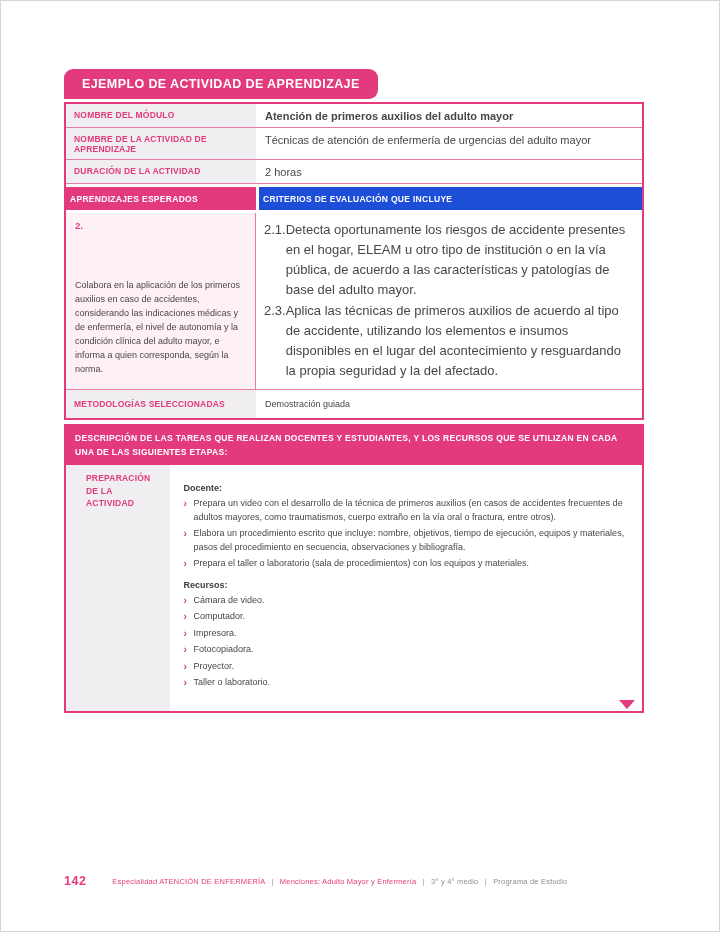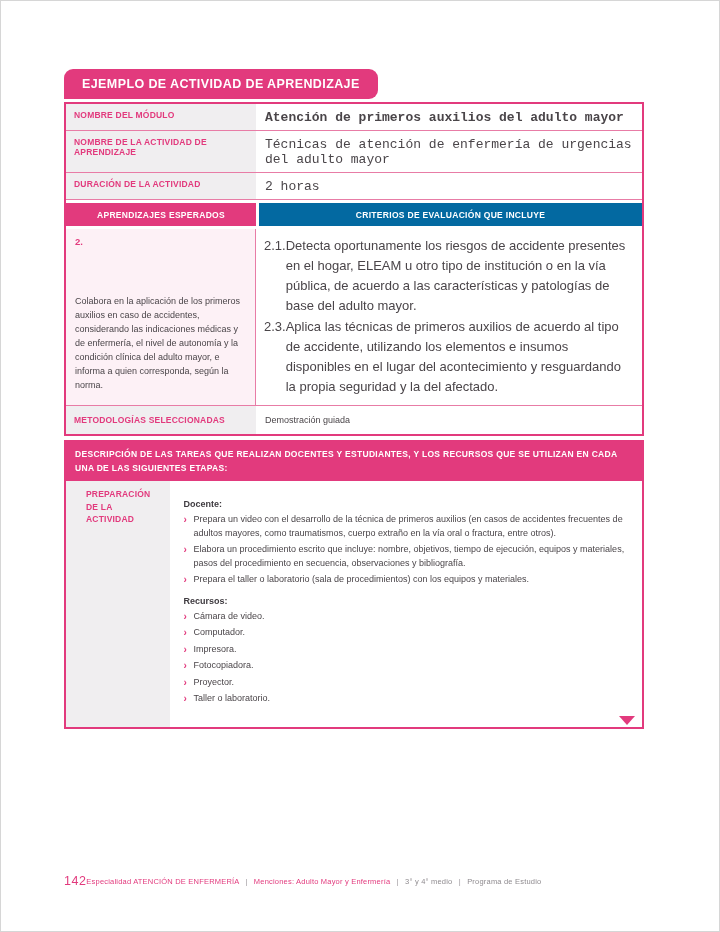--- a/index.html
+++ b/index.html
@@ -52,41 +52,40 @@
     color: #e23a7d;
     font-size: 8.5px;
     font-weight: bold;
     letter-spacing: 0.2px;
     padding: 6px 8px 5px 8px;
     margin-right: 3px;
   }
   .info-value {
     flex: 1;
     color: #4a4549;
-    font-size: 13px;
+    font-size: 11px;
     padding: 6px 8px 5px 6px;
-    font-family: Liberation Mono, monospace;
   }
   .info-value.bold { font-weight: bold; }
 
   .lt-header {
     display: flex;
     gap: 3px;
     margin: 3px 0;
   }
   .lt-header .cell {
     color: #ffffff;
     font-size: 8.5px;
     font-weight: bold;
     letter-spacing: 0.3px;
-    text-align: center;
+    text-align: left;
     padding: 7px 4px 6px 4px;
   }
   .lt-header .cell.ae { flex: 0 0 190px; background: #e23a7d; }
-  .lt-header .cell.ce { flex: 1; background: #0369a1; }
+  .lt-header .cell.ce { flex: 1; background: #1d4ed8; }
 
   .lt-body {
     display: flex;
     border-bottom: 1px solid #e87ca6;
   }
   .ae-cell {
     flex: 0 0 190px;
     background: #fdf1f6;
     border-right: 1px solid #e87ca6;
     padding: 7px 10px 8px 9px;
@@ -211,20 +210,22 @@
     left: 63px;
     top: 873px;
     width: 600px;
     display: flex;
     align-items: center;
   }
   .page-number {
     color: #e23a7d;
     font-size: 12.5px;
     letter-spacing: 0.5px;
+    margin-right: 26px;
+    font-weight: bold;
   }
   .footer-text {
     font-size: 7.5px;
     letter-spacing: 0.2px;
     color: #8f8b8f;
     white-space: nowrap;
   }
   .footer-text .seg-pink { color: #e23a7d; }
   .footer-text .sep { color: #9b979b; margin: 0 4px; }
 </style>

